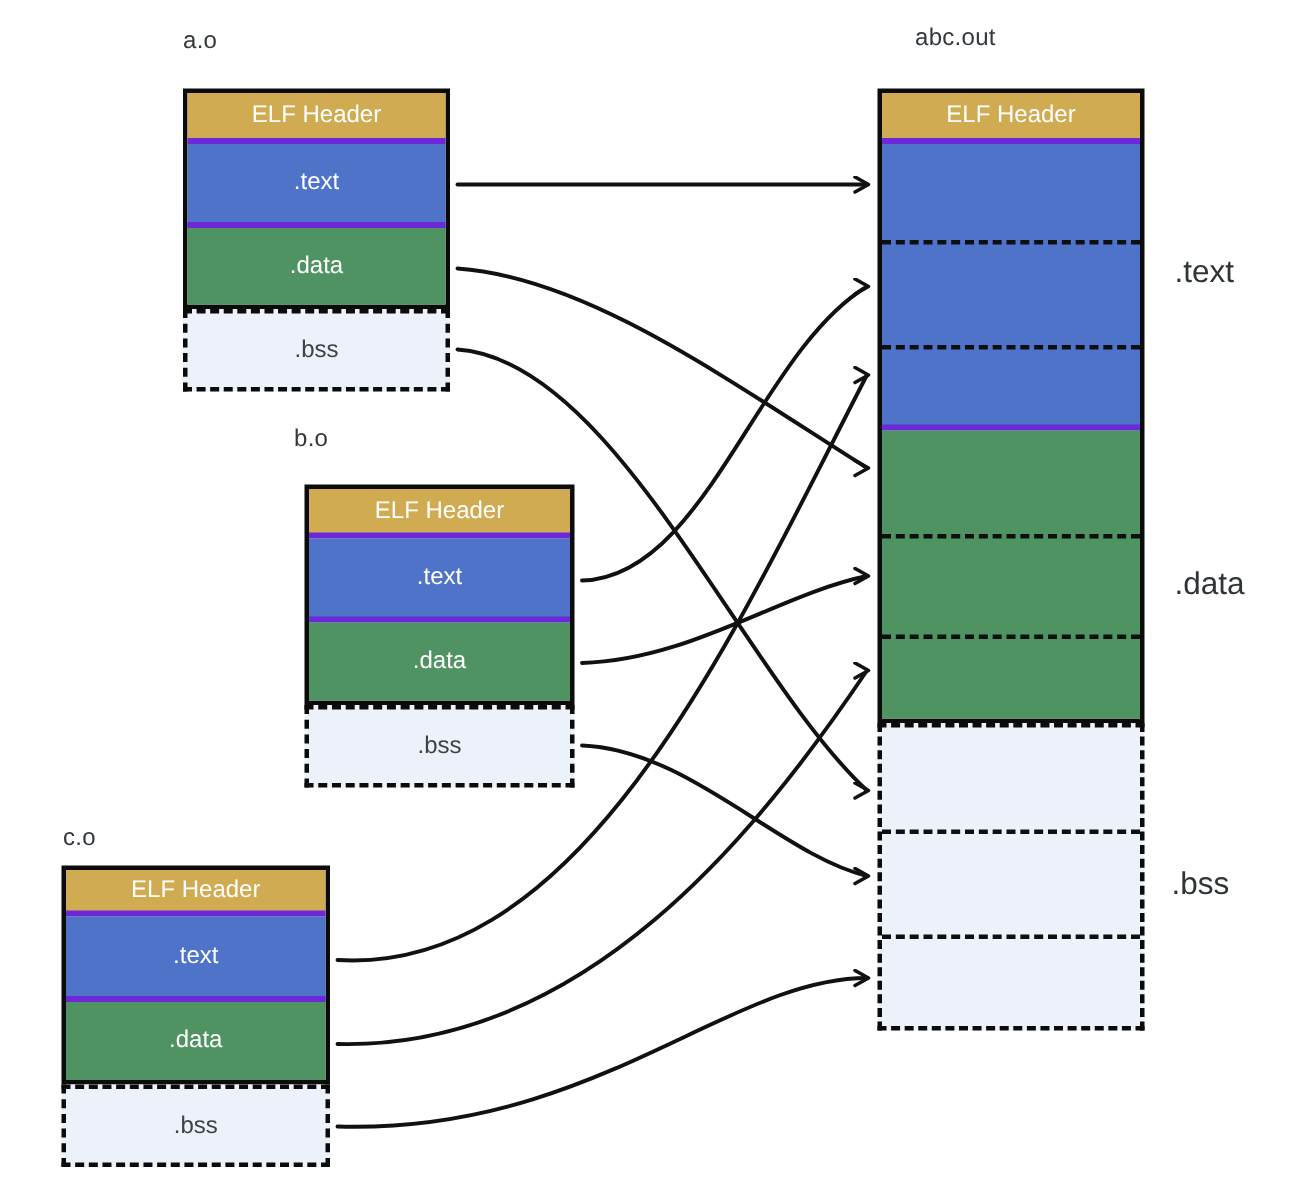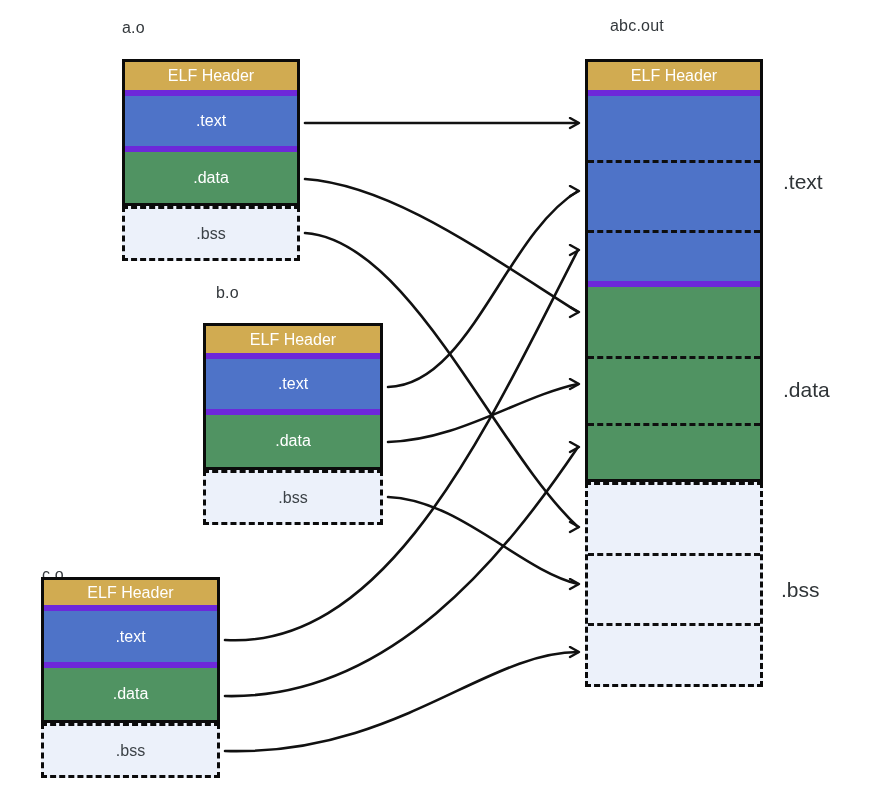--- a/index.html
+++ b/index.html
@@ -26,21 +26,21 @@
     position:relative;
     width:100%;
     box-sizing:border-box;
     display:flex;align-items:center;justify-content:center;
     color:#ffffff;
     font-size:16px;
   }
   .sec-header{background:#d1ab51;}
   .sec-text{background:#4e73c8;}
   .sec-data{background:#509362;}
-  .bb{border-bottom:6px solid #6d28d9;}
+  .bb{border-bottom:4px solid #6d28d9;}
   .bss-box{
     position:absolute;
     border:3px dashed #0b0b0b;
     box-sizing:border-box;
     background:#ecf1fa;
     display:flex;align-items:center;justify-content:center;
     color:#3c4247;
     font-size:16px;
   }
   .dash-line{
@@ -83,30 +83,30 @@
 
   <div class="file-title" style="left:122px;top:19px;">a.o</div>
 
   <div class="box-solid" style="left:122px;top:59px;width:178px;height:147px;">
     <div class="sec sec-header bb" style="height:34px;">ELF Header</div>
     <div class="sec sec-text bb" style="height:56px;">.text</div>
     <div class="sec sec-data" style="height:51px;">.data</div>
   </div>
   <div class="bss-box" style="left:122px;top:206px;width:178px;height:55px;">.bss</div>
 
-  <div class="file-title" style="left:216px;top:284px;">b.o</div>
+  <div class="file-title" style="left:196px;top:284px;">b.o</div>
 
   <div class="box-solid" style="left:203px;top:323px;width:180px;height:147px;">
     <div class="sec sec-header bb" style="height:33px;">ELF Header</div>
     <div class="sec sec-text bb" style="height:56px;">.text</div>
     <div class="sec sec-data" style="height:52px;">.data</div>
   </div>
   <div class="bss-box" style="left:203px;top:470px;width:180px;height:55px;">.bss</div>
 
-  <div class="file-title" style="left:42px;top:566px;">c.o</div>
+  <div class="file-title" style="left:42px;top:550px;">c.o</div>
 
   <div class="box-solid" style="left:41px;top:577px;width:179px;height:146px;">
     <div class="sec sec-header bb" style="height:31px;">ELF Header</div>
     <div class="sec sec-text bb" style="height:57px;">.text</div>
     <div class="sec sec-data" style="height:52px;">.data</div>
   </div>
   <div class="bss-box" style="left:41px;top:723px;width:179px;height:55px;">.bss</div>
 
   <div class="file-title" style="left:610px;top:17px;">abc.out</div>
 

